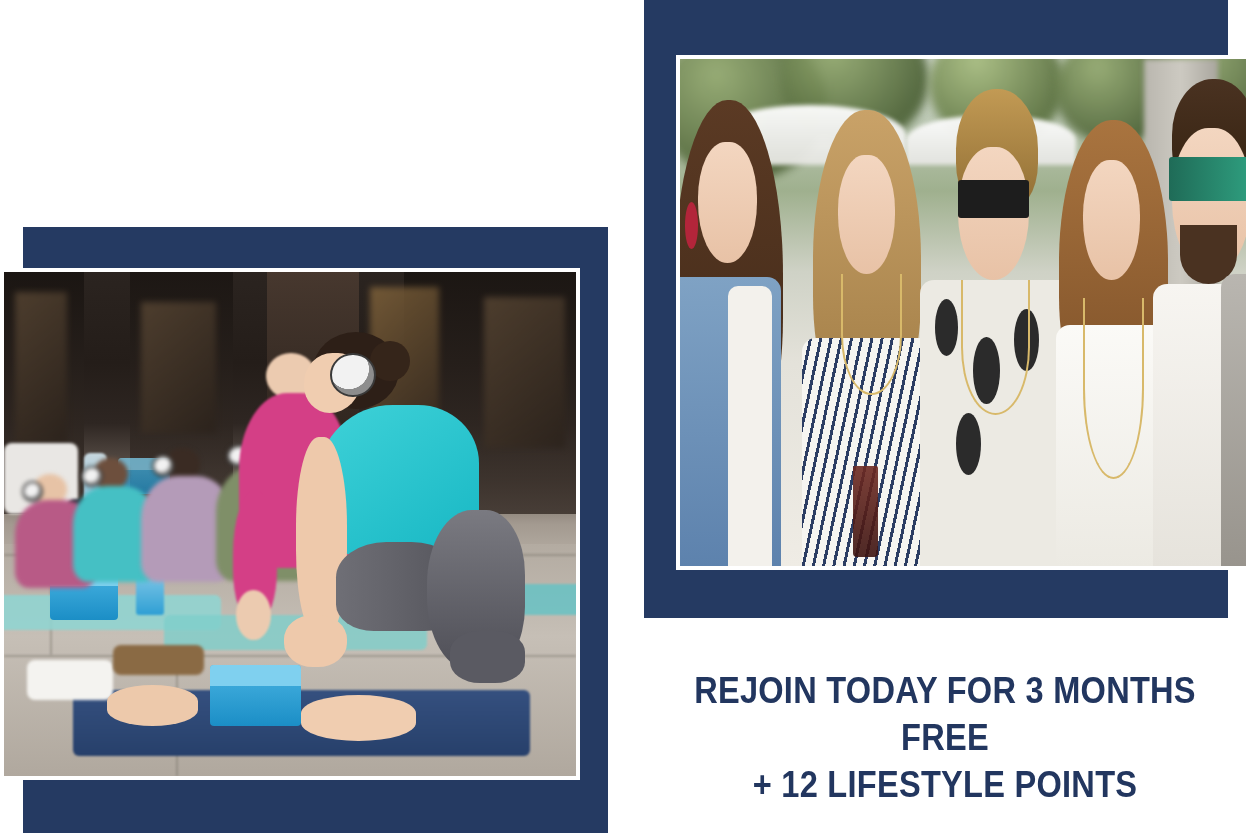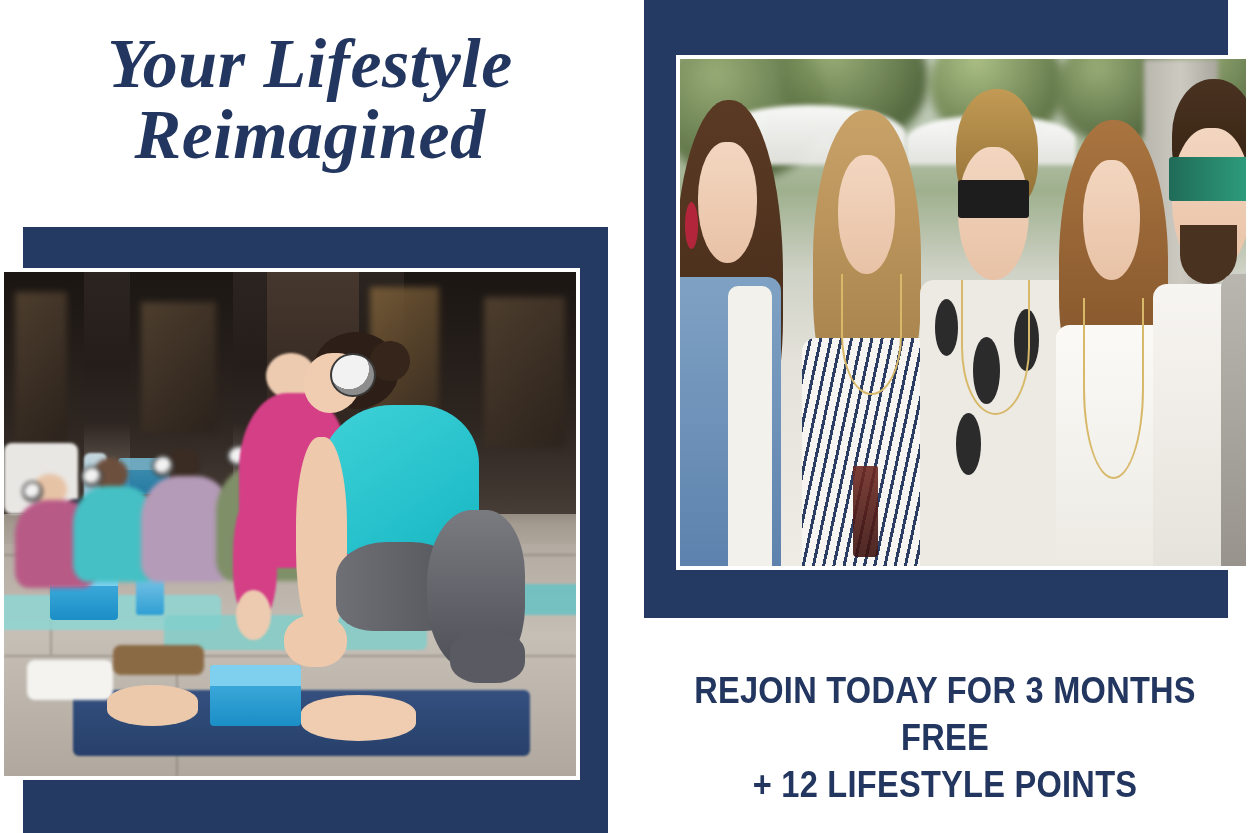--- a/index.html
+++ b/index.html
@@ -184,24 +184,20 @@
     border: 2px solid #d8b96a; border-top: none;
     border-radius: 0 0 50% 50%;
   }
   .glass { position: absolute; border-radius: 2px 2px 4px 4px; }
 </style>
 </head>
 <body>
 
 <div id="poster">
 
-  <div class="headline">
-    <span>Your Lifestyle</span>
-    <span class="l2">Reimagined</span>
-  </div>
 
   <div class="navy-left"></div>
 
   <div class="photo-left">
     <div class="pic">
       <div class="yoga-bg"></div>
 
       <div class="bld-col" style="left:0;   width:14%; "></div>
       <div class="bld-col" style="left:22%; width:18%; opacity:.8;"></div>
       <div class="bld-col" style="left:46%; width:16%; background:linear-gradient(to bottom,#4a3a30,#241c17);"></div>

